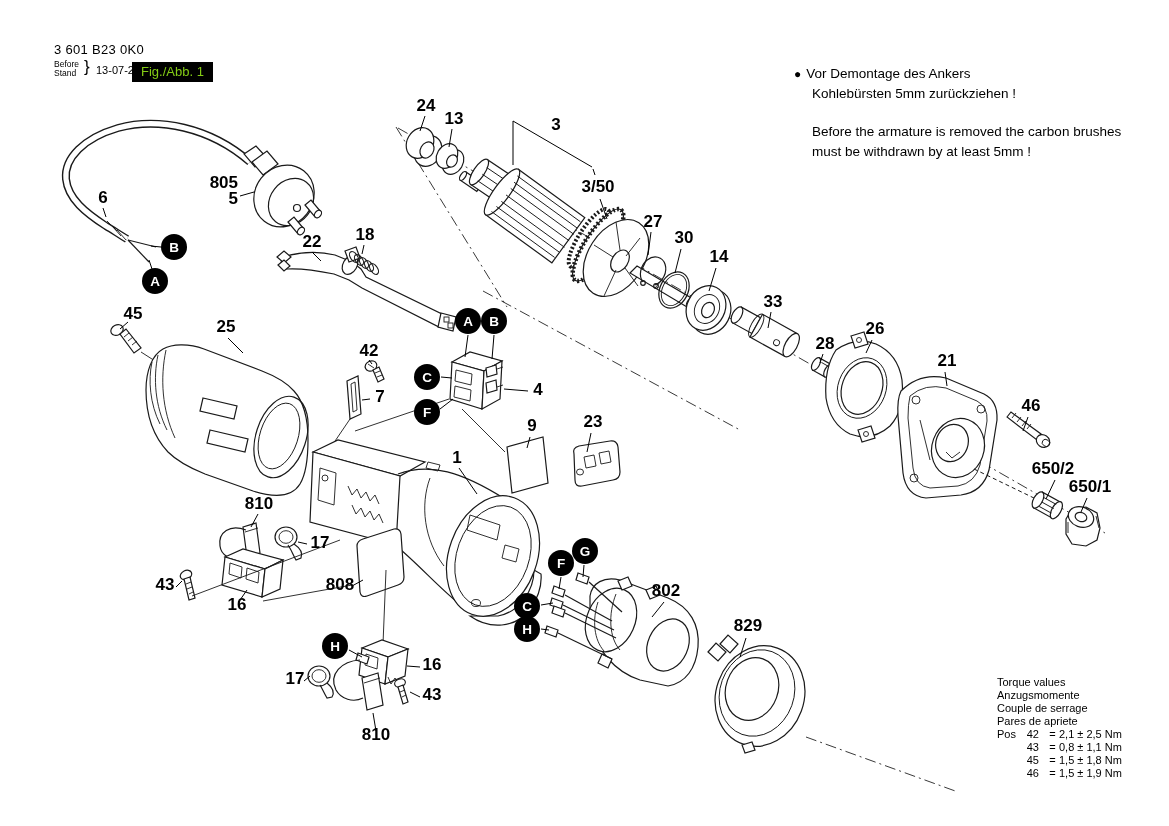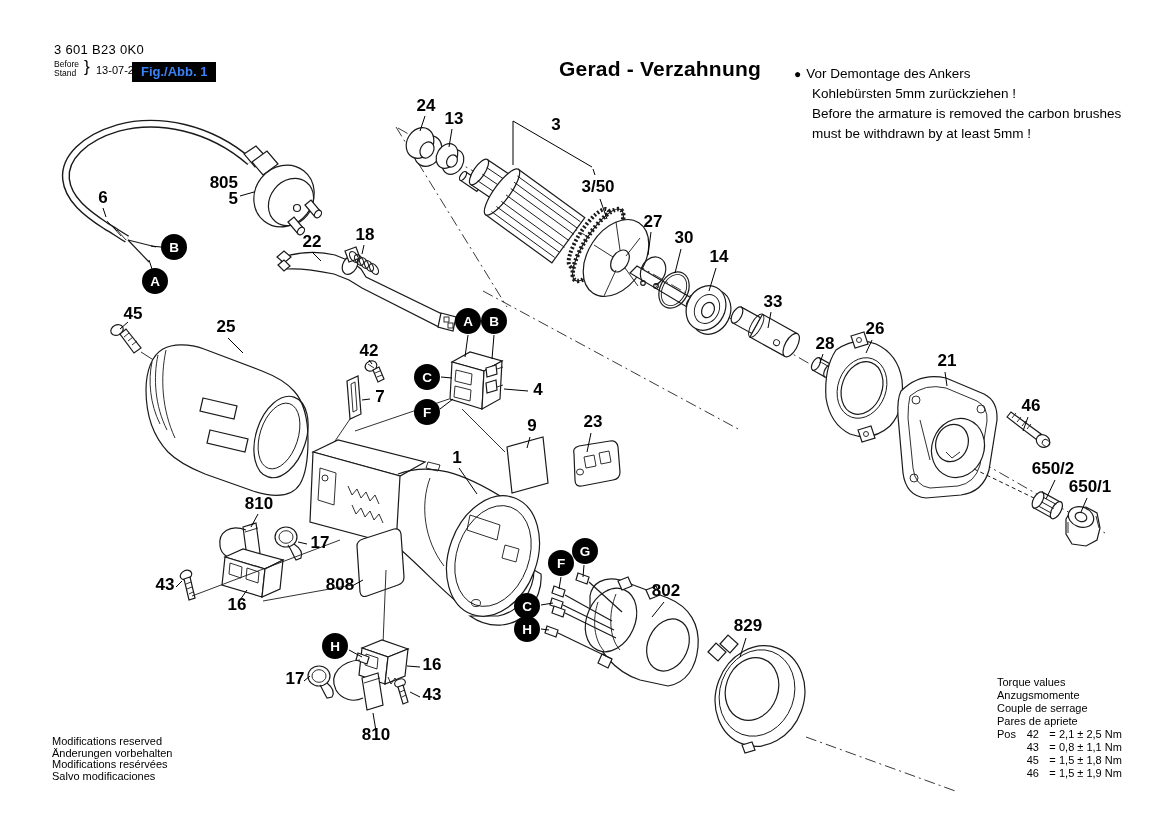--- a/index.html
+++ b/index.html
@@ -5,25 +5,25 @@
   html,body{margin:0;padding:0;background:#fff;}
   .page{position:relative;width:1169px;height:826px;background:#fff;overflow:hidden;
         font-family:"Liberation Sans",sans-serif;color:#000;}
   .abs{position:absolute;}
   #diagram{position:absolute;left:0;top:0;}
   
   .partnum{left:54px;top:42px;font-size:13px;letter-spacing:.3px;}
   .issue-stand{left:54px;top:60px;font-size:8.5px;line-height:9px;}
   .brace{left:84px;top:57px;font-size:17px;font-weight:400;}
   .issue-date{left:96px;top:64px;font-size:11px;}
-  .figbox{left:132px;top:62px;background:#000;color:#3b82f6;font-size:13px;font-weight:bold;
+  .figbox{left:132px;top:62px;background:#000;color:#84cc16;font-size:13px;font-weight:normal;
           padding:2px 9px 3px 9px;}
   .title{left:450px;top:57px;width:420px;text-align:center;font-size:21px;font-weight:bold;letter-spacing:.2px;}
   .notice{left:794px;top:64px;width:372px;font-size:13.5px;line-height:20px;}
-  .notice .en{margin-top:0;}
+  .notice .en{margin-top:18px;}
   .notice .ind{padding-left:18px;}
   .bullet{font-size:12px;margin-right:5px;}
   .footer{left:52px;top:736px;font-size:11px;line-height:11.5px;}
   .torque{left:997px;top:676px;font-size:11px;line-height:13px;}
   .trow{display:flex;align-items:center;}
   .tpos{width:26px;}
   .tnum{width:16px;text-align:right;margin-right:7px;}
   .teq{width:13px;text-align:center;}
   
   .plabel{font-family:"Liberation Sans",sans-serif;font-weight:bold;font-size:17px;fill:#000;}
@@ -511,35 +511,28 @@
 
   <div class="abs partnum">3 601 B23 0K0</div>
   <div class="abs issue-stand">
     <div>Before</div>
     <div>Stand</div>
   </div>
   <div class="abs brace">}</div>
   <div class="abs issue-date">13-07-29</div>
   <div class="abs figbox">Fig./Abb. 1</div>
 
-  <div class="abs title">Gerad - Verzahnung</div>
 
   <div class="abs notice">
     <div><span class="bullet">●</span><span>Vor Demontage des Ankers</span></div>
     <div class="ind">Kohlebürsten 5mm zurückziehen !</div>
     <div class="ind en">Before the armature is removed the carbon brushes</div>
     <div class="ind">must be withdrawn by at least 5mm !</div>
   </div>
 
-  <div class="abs footer">
-    <div>Modifications reserved</div>
-    <div>Änderungen vorbehalten</div>
-    <div>Modifications resérvées</div>
-    <div>Salvo modificaciones</div>
-  </div>
 
   <div class="abs torque">
     <div>Torque values</div>
     <div>Anzugsmomente</div>
     <div>Couple de serrage</div>
     <div>Pares de apriete</div>
     <div class="trow">
       <span class="tpos">Pos</span>
       <span class="tnum">42</span>
       <span class="teq">=</span>

